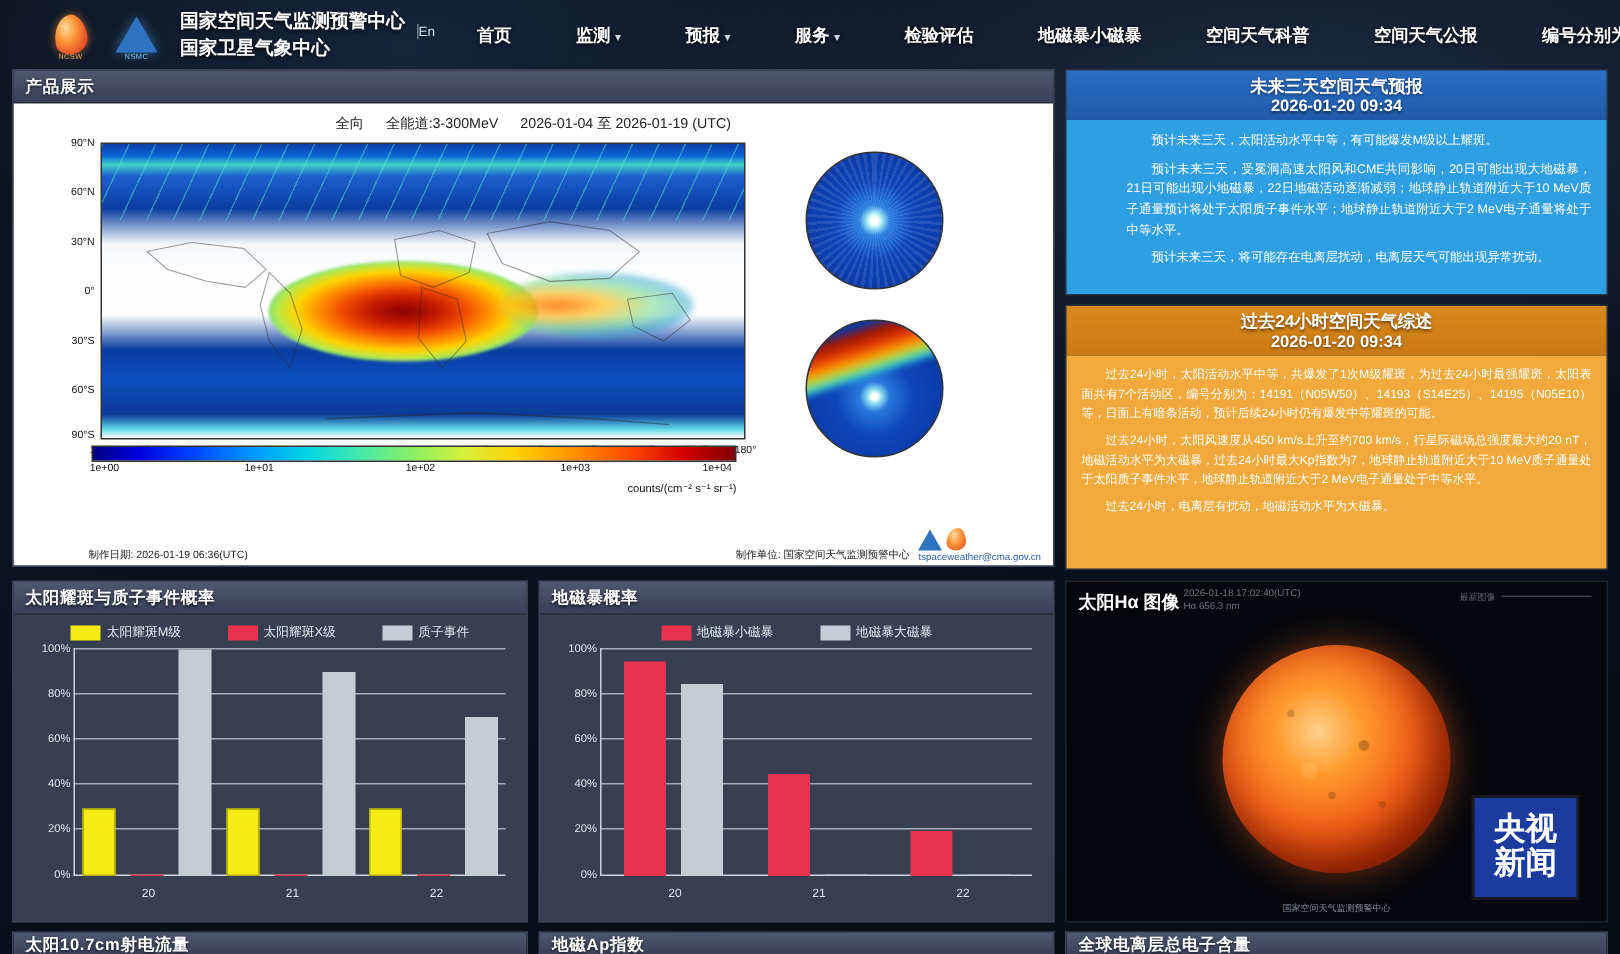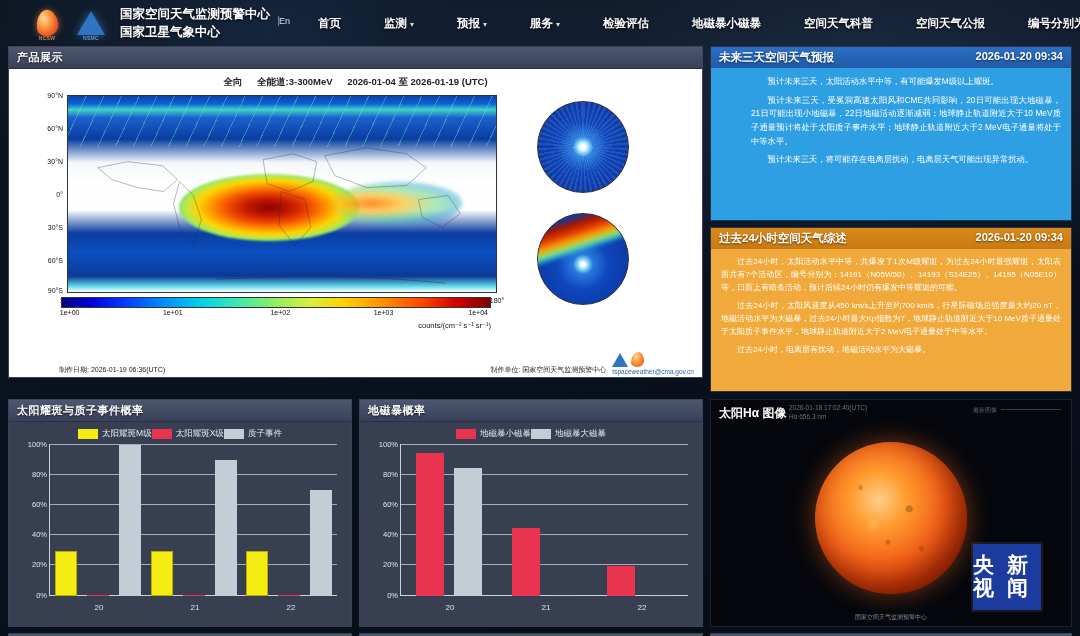--- a/index.html
+++ b/index.html
@@ -134,21 +134,20 @@
     color: #111;
     font-size: 12.5px;
     font-weight: bold;
     margin-top: 2px;
   }
   .prod-sub {
     text-align: center;
     color: #222;
     font-size: 9.5px;
     margin-top: 3px;
-    font-weight: bold;
   }
   .prod-sub span { margin: 0 6px; }
 
   .plot-area { position: relative; height: 218px; margin-top: 2px; }
 
   
   .map-box {
     position: absolute; left: 52px; top: 4px;
     width: 430px; height: 198px;
     border: 1px solid #333;
@@ -273,50 +272,51 @@
     width: 13px; height: 15px;
     background: radial-gradient(ellipse at 40% 30%, #ffd9a0, #ff9a3c 40%, #d8431c 100%);
     border-radius: 60% 40% 50% 50% / 70% 60% 40% 30%;
   }
   .foot-mail { font-size: 6.5px; color: #2b5fa8; margin-top: 1px; }
 
   
   .right-col { width: 362px; display: flex; flex-direction: column; gap: 6px; }
   .fbox { border: 1px solid #2b3444; }
   .fbox-head {
-    display: flex; justify-content: space-between;
+    display: flex; align-items: center; justify-content: space-between;
     padding: 3px 8px;
     font-size: 11.5px; font-weight: bold; color: #fff;
     text-shadow: 0 1px 2px rgba(0,0,0,.55);
+    flex-direction: column;
   }
   .fbox.blue .fbox-head { background: linear-gradient(180deg,#2b6fc4,#1f5aa8); }
   .fbox.blue .fbox-body { background: #2f9fe3; }
   .fbox.orange .fbox-head { background: linear-gradient(180deg,#d98a1c,#c87912); }
   .fbox.orange .fbox-body { background: #f0a93a; }
   .fbox-date { font-size: 11px; font-weight: bold; }
   .fbox-body {
     padding: 7px 10px 9px 10px;
     color: #ffffff;
     font-size: 8.3px;
     line-height: 1.65;
     text-align: justify;
   }
   .fbox-body p { text-indent: 2em; margin-bottom: 5px; }
-  .fbox.blue .fbox-body { height: 152px; overflow: hidden; padding-left: 40px; }
+  .fbox.blue .fbox-body { height: 116px; overflow: hidden; padding-left: 40px; }
   .fbox.orange .fbox-body { height: 142px; overflow: hidden; font-size: 8px; line-height: 1.62; }
 
   
   .bottom-row { margin-top: 7px; display: flex; gap: 7px; }
   .chart-panel { width: 344px; height: 228px; }
   .chart-panel .panel-body {
     flex: 1; background: #373f50; position: relative; padding: 2px 4px 4px 4px;
   }
   .legend {
     display: flex; justify-content: center; align-items: center;
-    gap: 0; padding: 4px 0 2px 0;
+    gap: 31px; padding: 4px 0 2px 0;
   }
   .legend-item { display: flex; align-items: center; gap: 4px; }
   .swatch { width: 20px; height: 10px; display: inline-block; }
   .legend-label { font-size: 8.5px; color: #e3e8ef; }
 
   .plot { position: relative; height: 168px; margin: 2px 6px 0 6px; }
   .grid-line {
     position: absolute; left: 30px; right: 4px; height: 1px;
     background: #c9d2dd; opacity: .75;
   }
@@ -377,24 +377,24 @@
       radial-gradient(circle at 62% 44%, rgba(0,0,0,.22) 0 3px, transparent 4px),
       radial-gradient(circle at 48% 66%, rgba(0,0,0,.18) 0 2px, transparent 3px),
       radial-gradient(circle at 70% 70%, rgba(0,0,0,.15) 0 2px, transparent 3px),
       radial-gradient(circle at 38% 55%, rgba(255,220,140,.18) 0 5px, transparent 6px);
   }
   .solar-foot {
     position: absolute; left: 0; right: 0; bottom: 4px; z-index: 3;
     text-align: center; color: #7f8a99; font-size: 6px;
   }
   .cctv {
-    position: absolute; right: 30px; bottom: 16px; z-index: 5;
+    position: absolute; right: 20px; bottom: 16px; z-index: 5;
     width: 68px; height: 66px;
     background: #1b3c9e;
-    display: flex; flex-direction: row; align-items: center; justify-content: center;
+    display: flex; flex-direction: column; align-items: center; justify-content: center;
     color: #fff; font-weight: bold; font-size: 21px; line-height: 1.08;
     box-shadow: 0 0 0 2px rgba(255,255,255,.08);
   }
   .cctv .l2 { color: #ffffff; }
 
   
   .cut-row { margin-top: 6px; display: flex; gap: 7px; }
   .cut-panel { height: 16px; background: #2b3240; border: 1px solid #3b4354; border-bottom: none; overflow: hidden; }
   .cut-panel .panel-head {
     background: linear-gradient(180deg, #4e5770 0%, #39415a 100%);

